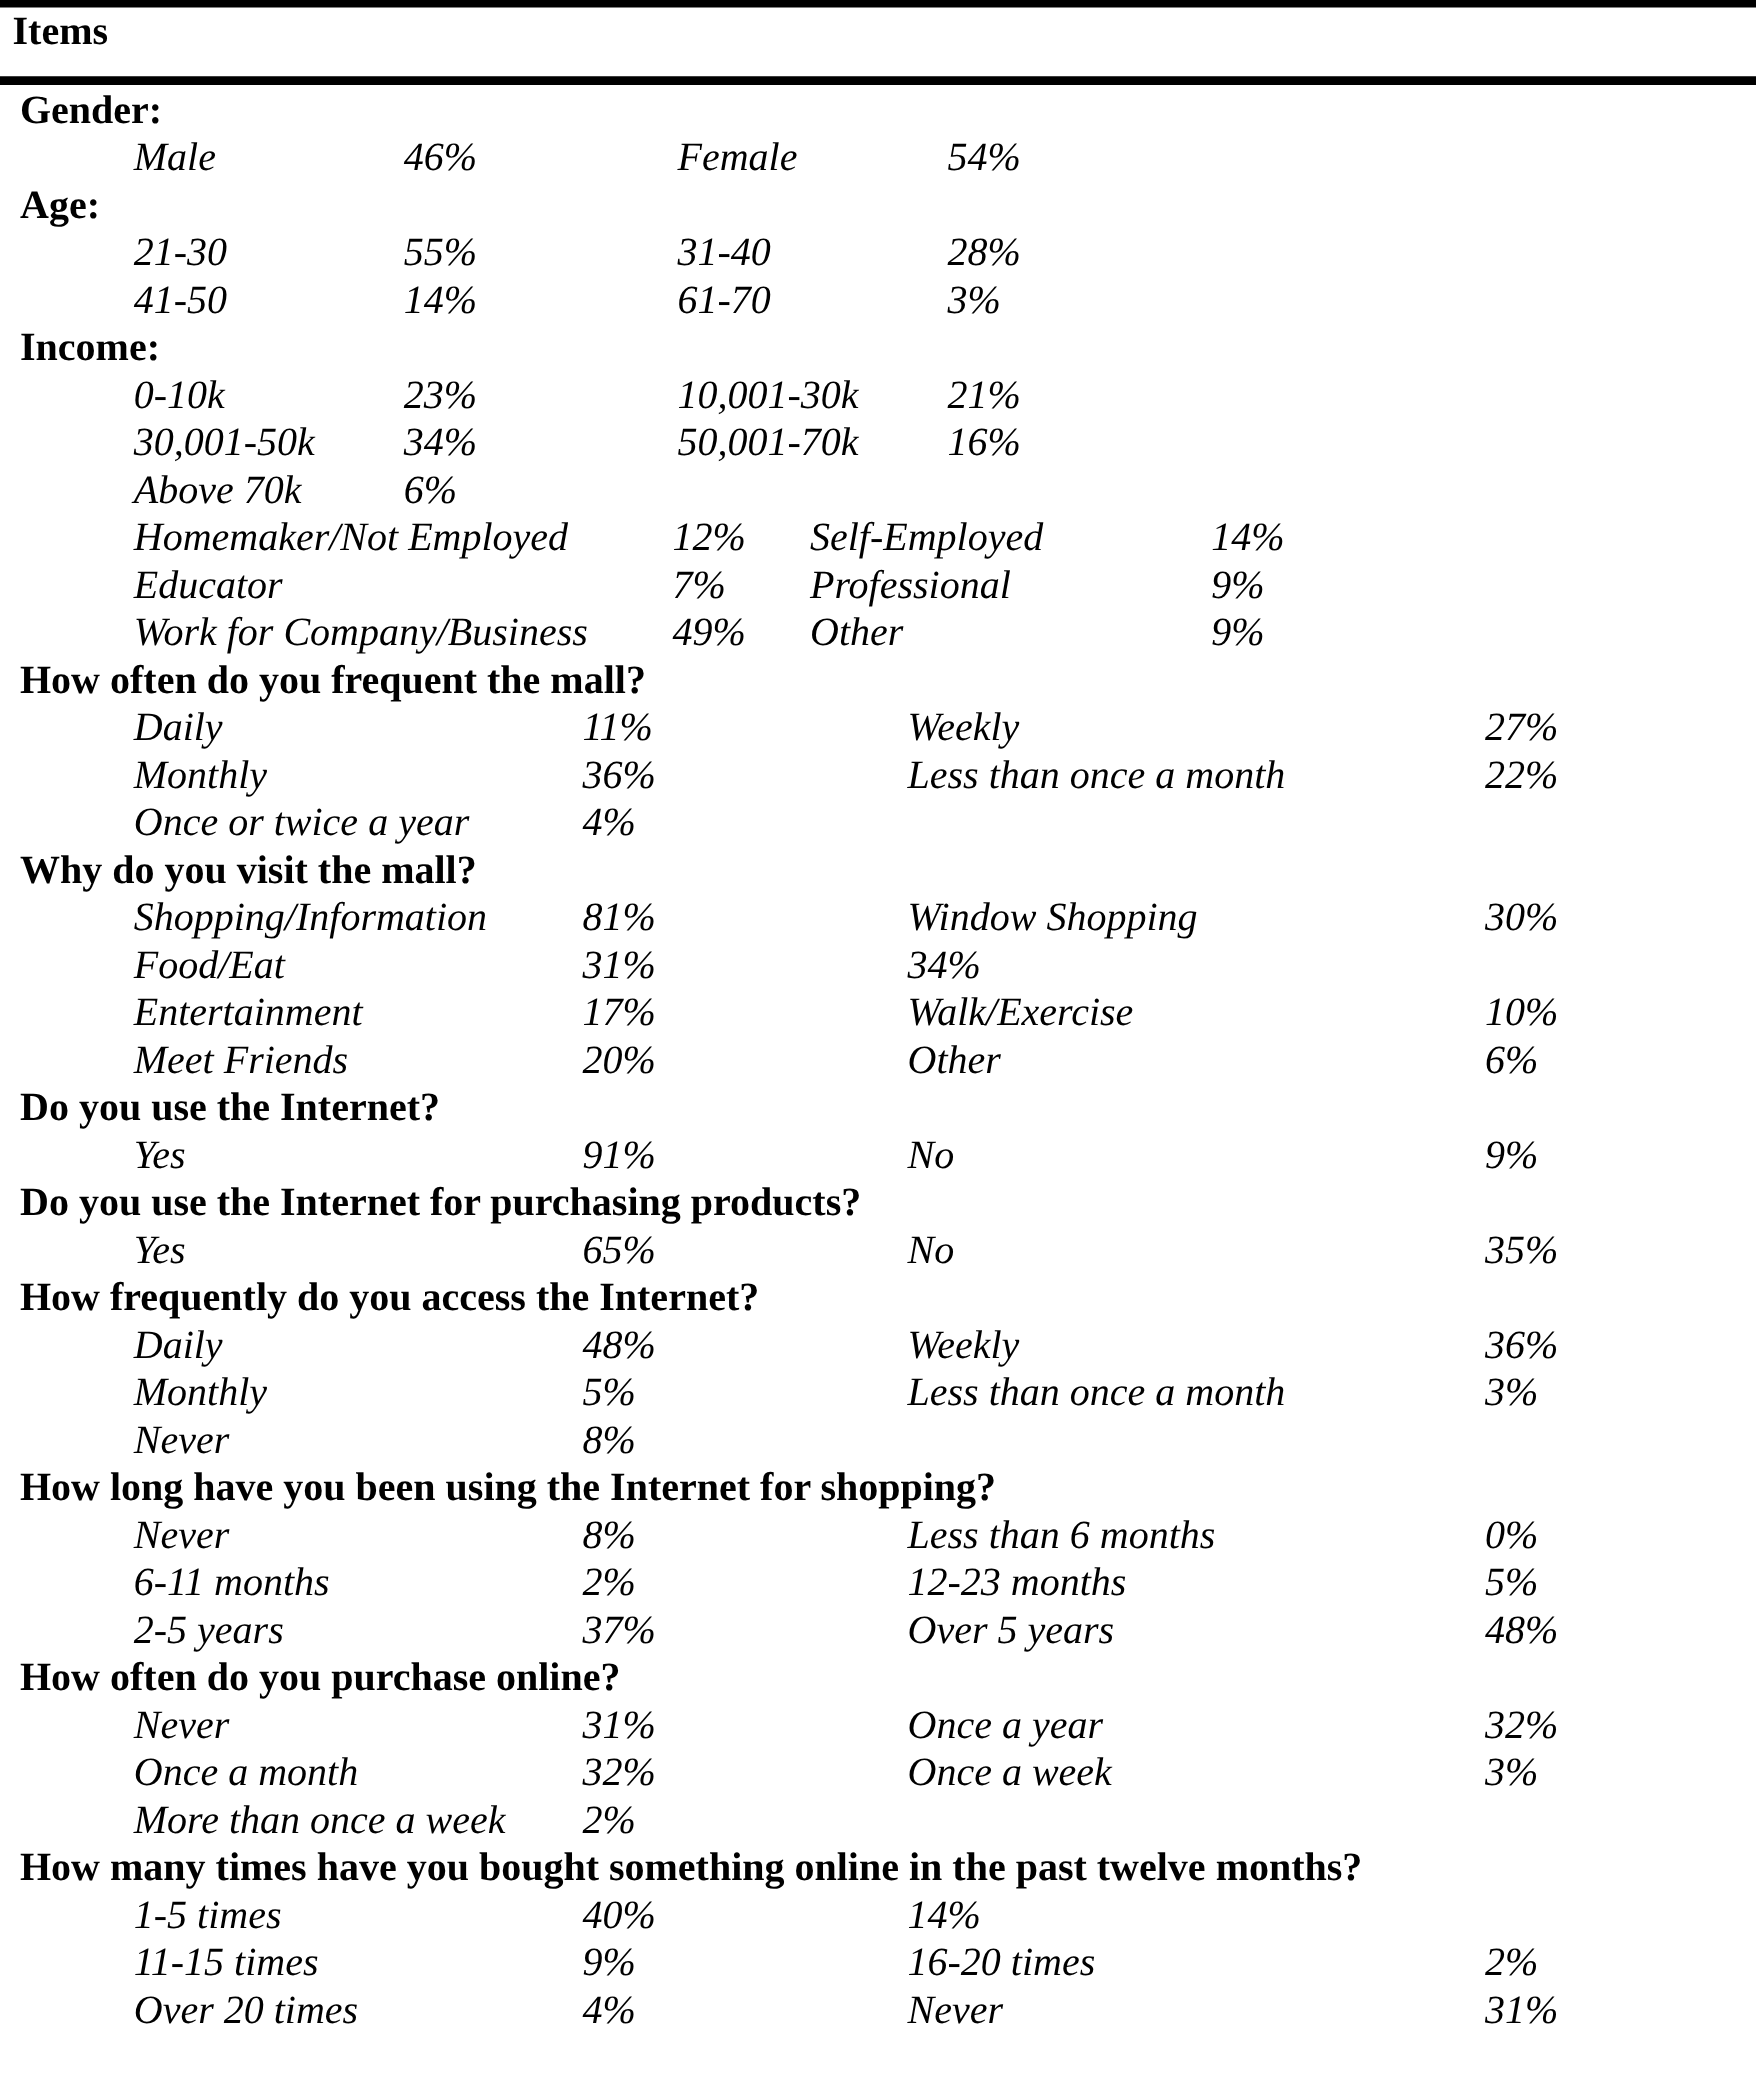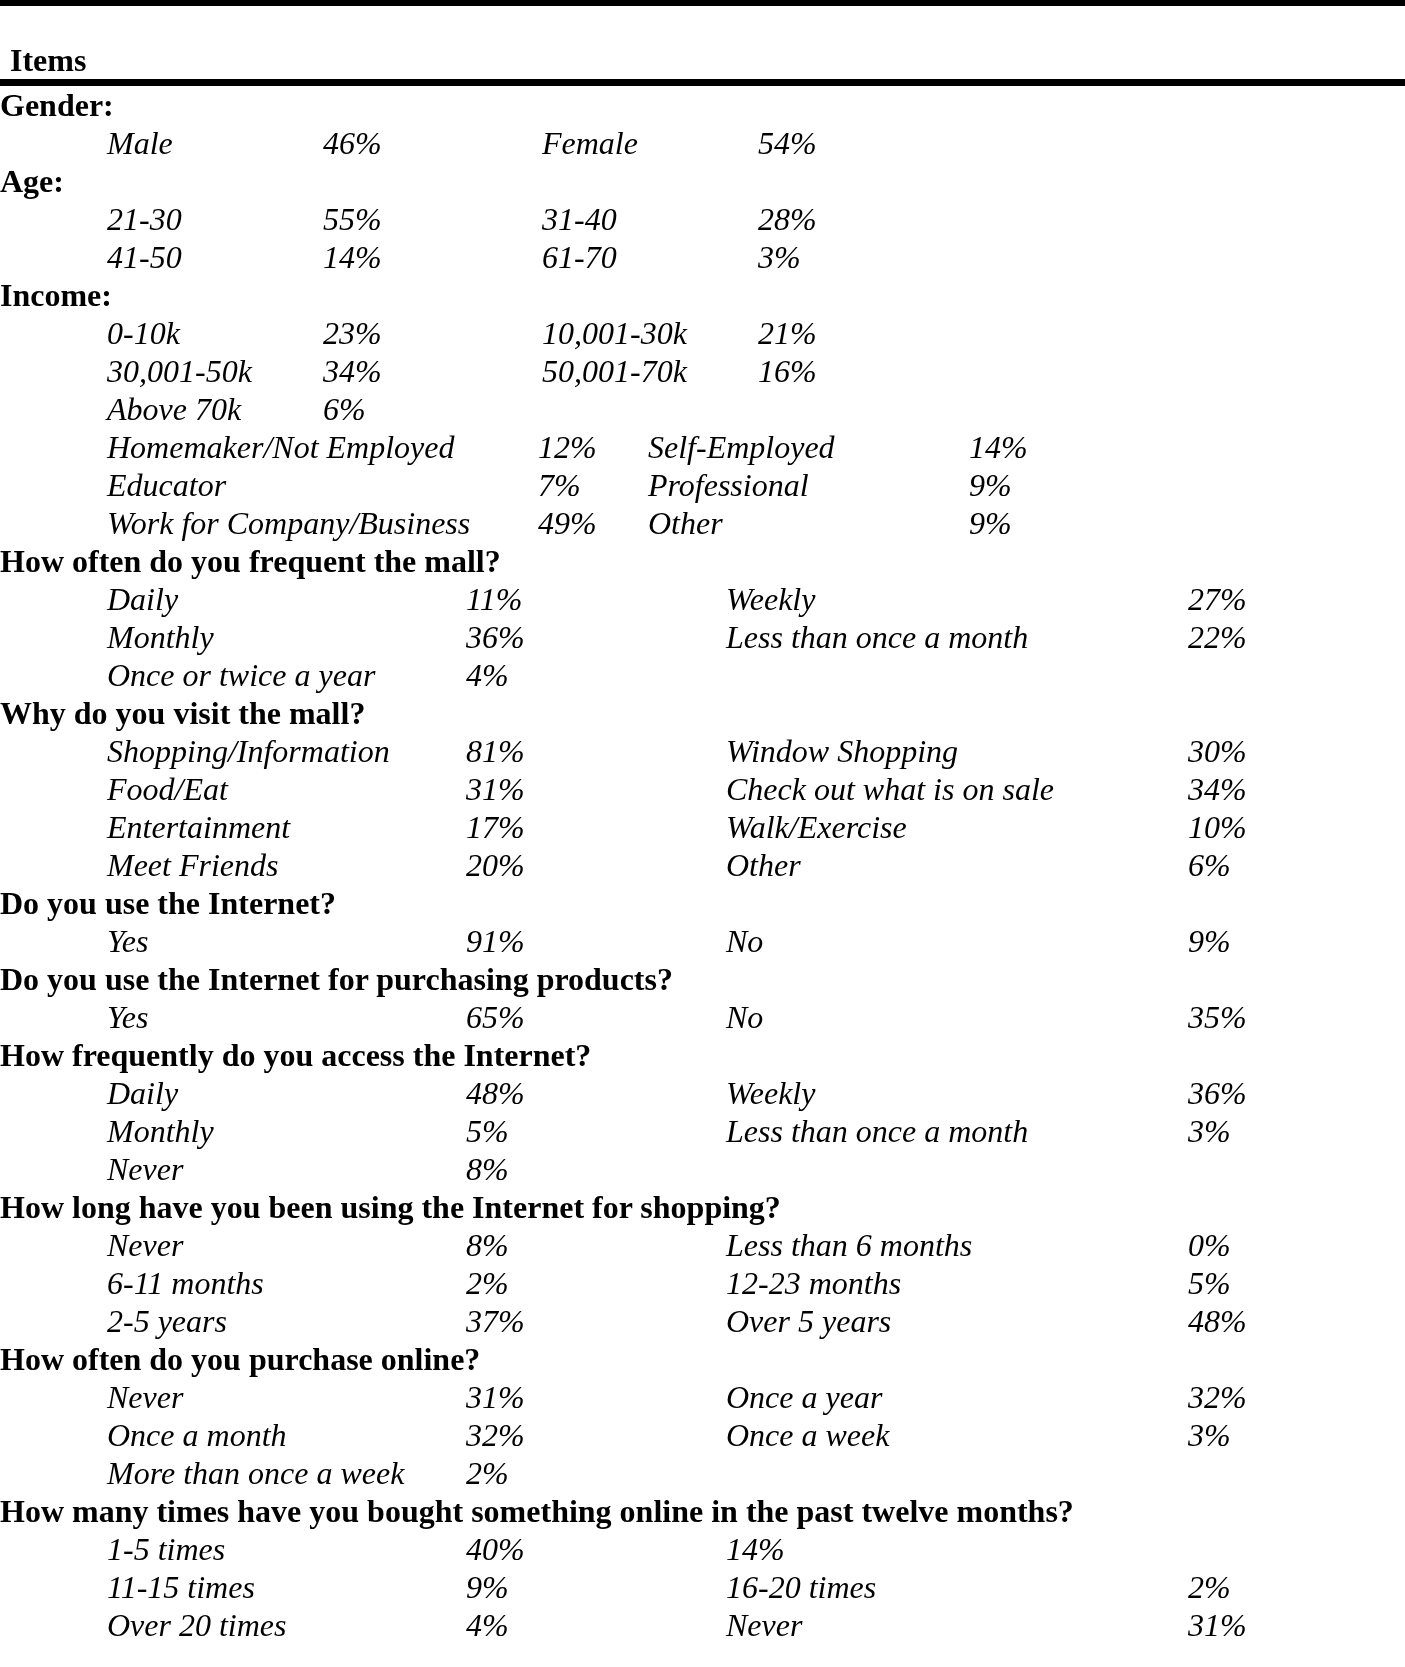--- a/index.html
+++ b/index.html
@@ -8,32 +8,32 @@
     width: 1405px;
     height: 1667px;
     background: #ffffff;
     color: #000000;
     font-family: "Liberation Serif", "DejaVu Serif", serif;
     font-size: 32px;
     overflow: hidden;
   }
   .rule-top { height: 6px; background: #000000; }
   .header-row {
-    height: 73px;
+    height: 55px;
     display: flex;
-    align-items: flex-end;
+    align-items: flex-start;
     padding-left: 10px;
     font-weight: 700;
     box-sizing: border-box;
   }
   .rule-header { height: 7px; background: #000000; }
   .section-heading {
     font-weight: 700;
     line-height: 38px;
-    padding-left: 0;
+    padding-left: 16px;
     white-space: nowrap;
   }
   .row {
     display: grid;
     line-height: 38px;
     margin-left: 107px;
     white-space: nowrap;
     font-style: italic;
   }
   .row.A { grid-template-columns: 216px 219px 216px auto; }
@@ -130,21 +130,20 @@
       <div class="section-heading">Why do you visit the mall?</div>
       <div class="row C">
         <span>Shopping/Information</span>
         <span>81%</span>
         <span>Window Shopping</span>
         <span>30%</span>
       </div>
       <div class="row C">
         <span>Food/Eat</span>
         <span>31%</span>
-        <span>Check out what is on sale</span>
         <span>34%</span>
       </div>
       <div class="row C">
         <span>Entertainment</span>
         <span>17%</span>
         <span>Walk/Exercise</span>
         <span>10%</span>
       </div>
       <div class="row C">
         <span>Meet Friends</span>

